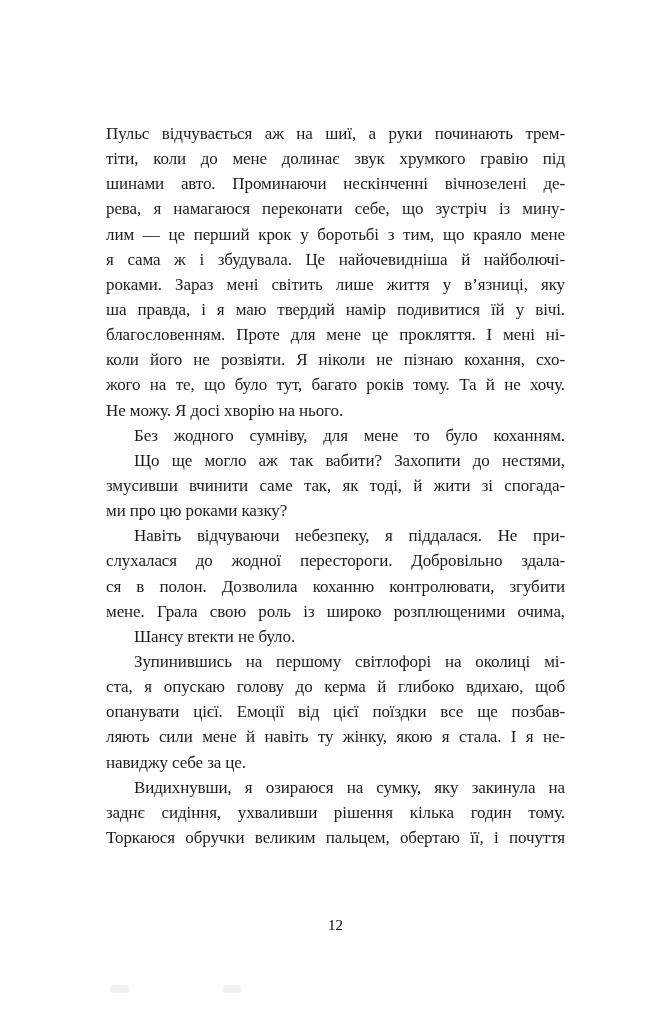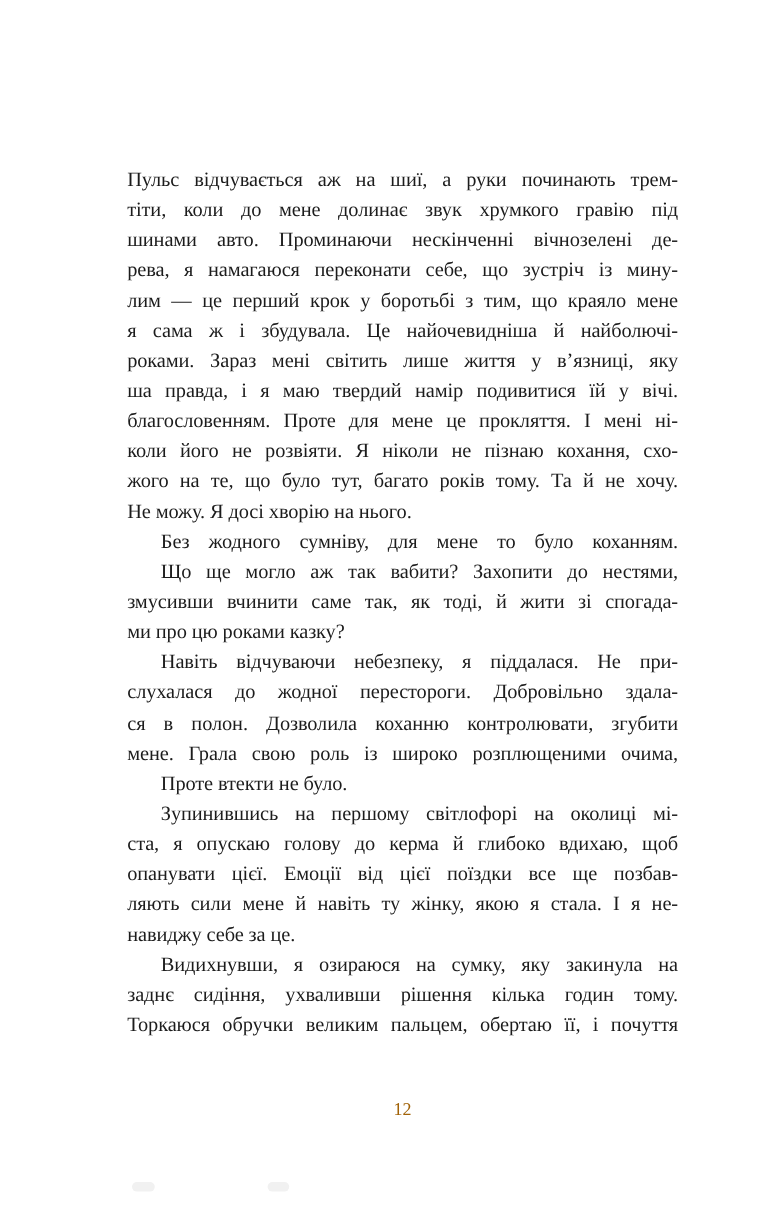--- a/index.html
+++ b/index.html
@@ -21,40 +21,39 @@
     background: #ffffff;
   }
   .text-block {
     position: absolute;
     left: 106px;
     top: 121px;
     width: 459px;
     font-size: 17px;
     line-height: 25.14px;
     letter-spacing: -0.1px;
-    margin-top: 16px;
   }
   .paragraph { margin: 0; padding: 0; }
   .line {
     text-align: justify;
     text-align-last: justify;
     text-justify: inter-word;
     white-space: normal;
   }
   .line.last-left { text-align-last: left; }
   .line.indent { text-indent: 28px; }
   .folio {
     position: absolute;
     left: 106px;
     top: 916px;
     width: 459px;
     text-align: center;
     font-size: 15px;
     line-height: 18px;
-    color: #a16207;
+    color: #000000;
   }
   .scan-artifact {
     position: absolute;
     top: 985px;
     height: 8px;
     background: #f1f1f1;
     border-radius: 4px;
   }
   .scan-artifact.a1 { left: 110px; width: 19px; }
   .scan-artifact.a2 { left: 223px; width: 18px; }
@@ -88,21 +87,21 @@
         <div class="line">змусивши вчинити саме так, як тоді, й жити зі спогада-</div>
         <div class="line last-left">ми про цю роками казку?</div>
       </div>
       <div class="paragraph">
         <div class="line indent">Навіть відчуваючи небезпеку, я піддалася. Не при-</div>
         <div class="line">слухалася до жодної перестороги. Добровільно здала-</div>
         <div class="line">ся в полон. Дозволила коханню контролювати, згубити</div>
         <div class="line">мене. Грала свою роль із широко розплющеними очима,</div>
       </div>
       <div class="paragraph">
-        <div class="line indent last-left">Проте втекти не було.</div>
+        <div class="line indent last-left">Шансу втекти не було.</div>
       </div>
       <div class="paragraph">
         <div class="line indent">Зупинившись на першому світлофорі на околиці мі-</div>
         <div class="line">ста, я опускаю голову до керма й глибоко вдихаю, щоб</div>
         <div class="line">опанувати цієї. Емоції від цієї поїздки все ще позбав-</div>
         <div class="line">ляють сили мене й навіть ту жінку, якою я стала. І я не-</div>
         <div class="line last-left">навиджу себе за це.</div>
       </div>
       <div class="paragraph">
         <div class="line indent">Видихнувши, я озираюся на сумку, яку закинула на</div>

